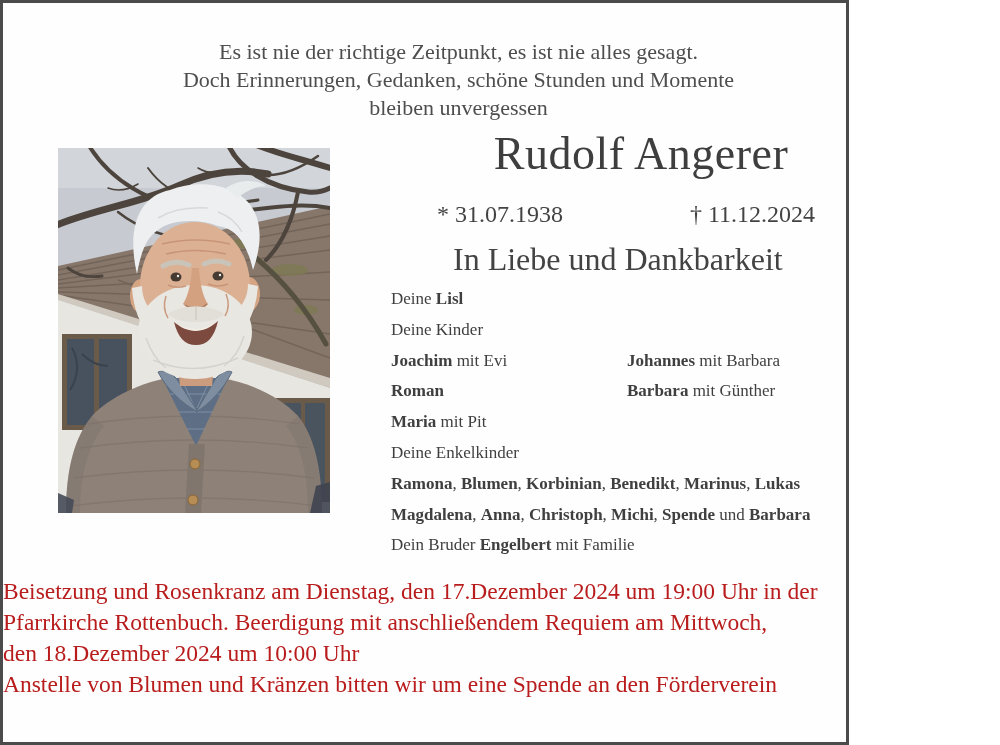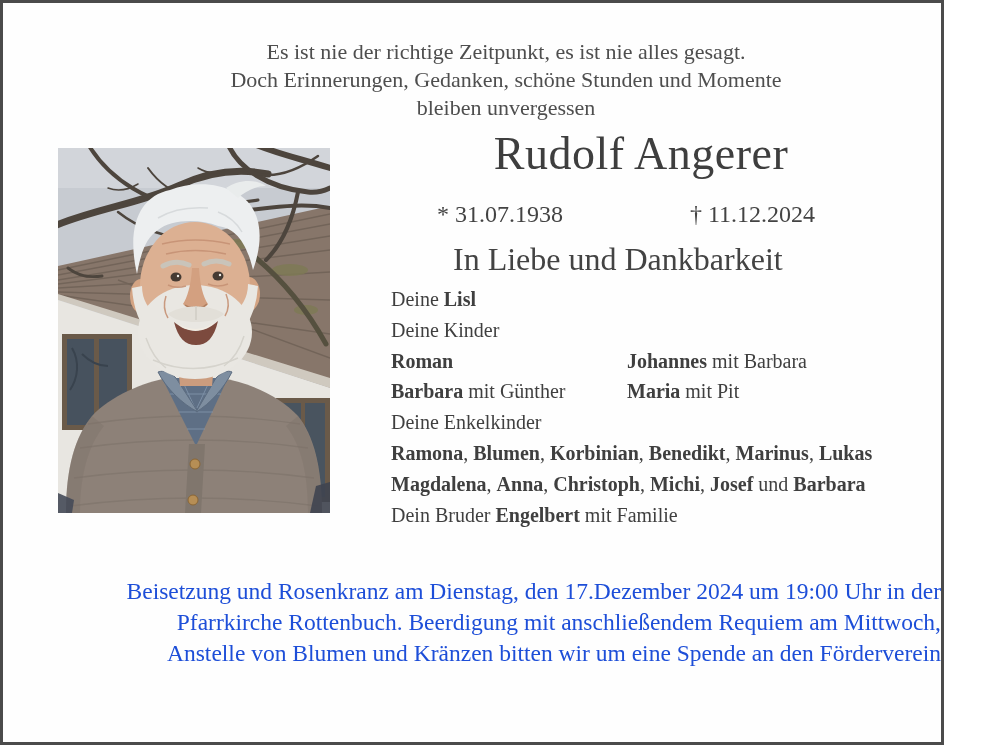--- a/index.html
+++ b/index.html
@@ -1,18 +1,18 @@
 <!DOCTYPE html>
 <html lang="de"><head>
 <meta charset="utf-8">
 <style>
   * { margin:0; padding:0; box-sizing:border-box; }
   html,body { width:1000px; height:745px; background:#ffffff; }
   .frame {
-    position:relative; width:944px; height:745px;
+    position:relative; width:849px; height:745px;
     background:#fefefe;
     border:3px solid #4b4b4b;
     font-family:"Liberation Serif", serif;
     color:#474747;
     overflow:hidden;
   }
   .epigraph {
     position:absolute; top:35px; left:70px; right:2px;
     text-align:center; font-size:22px; line-height:28px; color:#4e4e4e;
   }
@@ -25,26 +25,26 @@
     position:absolute; left:388px; top:126px; width:500px;
     text-align:center; font-size:46px; line-height:50px;
     color:#3e3e3e; letter-spacing:0.5px; white-space:nowrap;
   }
   .dates { position:absolute; left:388px; top:196px; width:500px; height:30px; font-size:24px; line-height:30px; color:#434343; }
   .dates .birth { position:absolute; left:46px; }
   .dates .death { position:absolute; left:299px; }
   .dedication { position:absolute; left:450px; top:241px; font-size:32px; line-height:30px; color:#434343; }
   .mourners {
     position:absolute; left:388px; top:281px; width:585px;
-    font-size:20px; line-height:30.8px; color:#3f3f3f;
+    font-size:17px; line-height:30.8px; color:#3f3f3f;
   }
   .cgrid { display:grid; grid-template-columns:236px auto; }
   .funeral {
     position:absolute; left:0; right:0; top:573px;
-    text-align:right; font-size:23.5px; line-height:31px; color:#1d4ed8;
+    text-align:left; font-size:23.5px; line-height:31px; color:#b91c1c;
   }
   .b { font-weight:700; }
 </style>
 </head>
 <body>
 
 <div class="frame">
 
   <div class="epigraph">
     <div>Es ist nie der richtige Zeitpunkt, es ist nie alles gesagt.</div>
@@ -196,30 +196,32 @@
     <span class="birth">* 31.07.1938</span>
     <span class="death">† 11.12.2024</span>
   </div>
 
   <div class="dedication">In Liebe und Dankbarkeit</div>
 
   <div class="mourners">
     <div><span>Deine </span><span class="b">Lisl</span></div>
     <div>Deine Kinder</div>
     <div class="cgrid">
+      <div><span class="b">Joachim</span><span> mit Evi</span></div>
+      <div><span class="b">Johannes</span><span> mit Barbara</span></div>
       <div><span class="b">Roman</span></div>
-      <div><span class="b">Johannes</span><span> mit Barbara</span></div>
       <div><span class="b">Barbara</span><span> mit Günther</span></div>
       <div><span class="b">Maria</span><span> mit Pit</span></div>
     </div>
     <div>Deine Enkelkinder</div>
     <div><span class="b">Ramona</span><span>, </span><span class="b">Blumen</span><span>, </span><span class="b">Korbinian</span><span>, </span><span class="b">Benedikt</span><span>, </span><span class="b">Marinus</span><span>, </span><span class="b">Lukas</span></div>
-    <div><span class="b">Magdalena</span><span>, </span><span class="b">Anna</span><span>, </span><span class="b">Christoph</span><span>, </span><span class="b">Michi</span><span>, </span><span class="b">Josef</span><span> und </span><span class="b">Barbara</span></div>
+    <div><span class="b">Magdalena</span><span>, </span><span class="b">Anna</span><span>, </span><span class="b">Christoph</span><span>, </span><span class="b">Michi</span><span>, </span><span class="b">Spende</span><span> und </span><span class="b">Barbara</span></div>
     <div><span>Dein Bruder </span><span class="b">Engelbert</span><span> mit Familie</span></div>
   </div>
 
   <div class="funeral">
     <div>Beisetzung und Rosenkranz am Dienstag, den 17.Dezember 2024 um 19:00 Uhr in der</div>
     <div>Pfarrkirche Rottenbuch. Beerdigung mit anschließendem Requiem am Mittwoch,</div>
+    <div>den 18.Dezember 2024 um 10:00 Uhr</div>
     <div>Anstelle von Blumen und Kränzen bitten wir um eine Spende an den Förderverein</div>
   </div>
 
 </div>
 
 </body></html>

